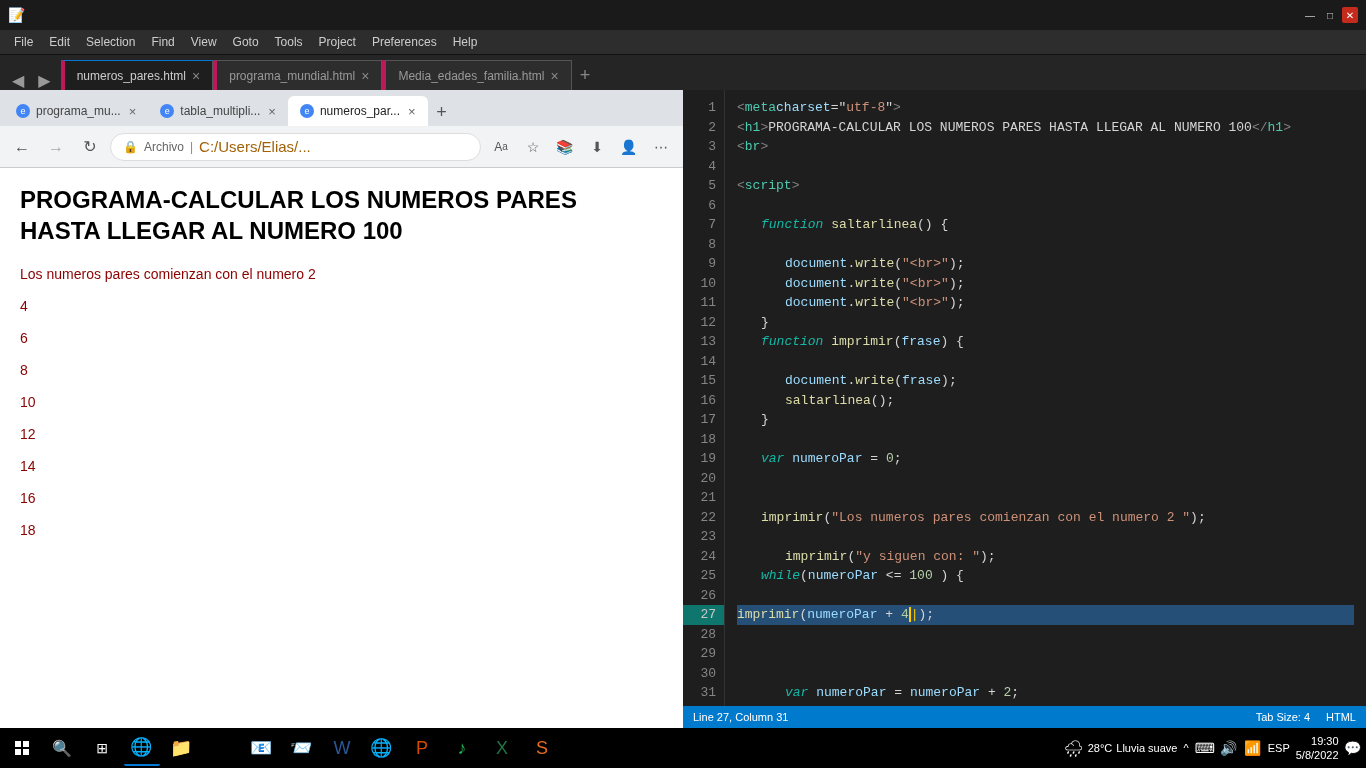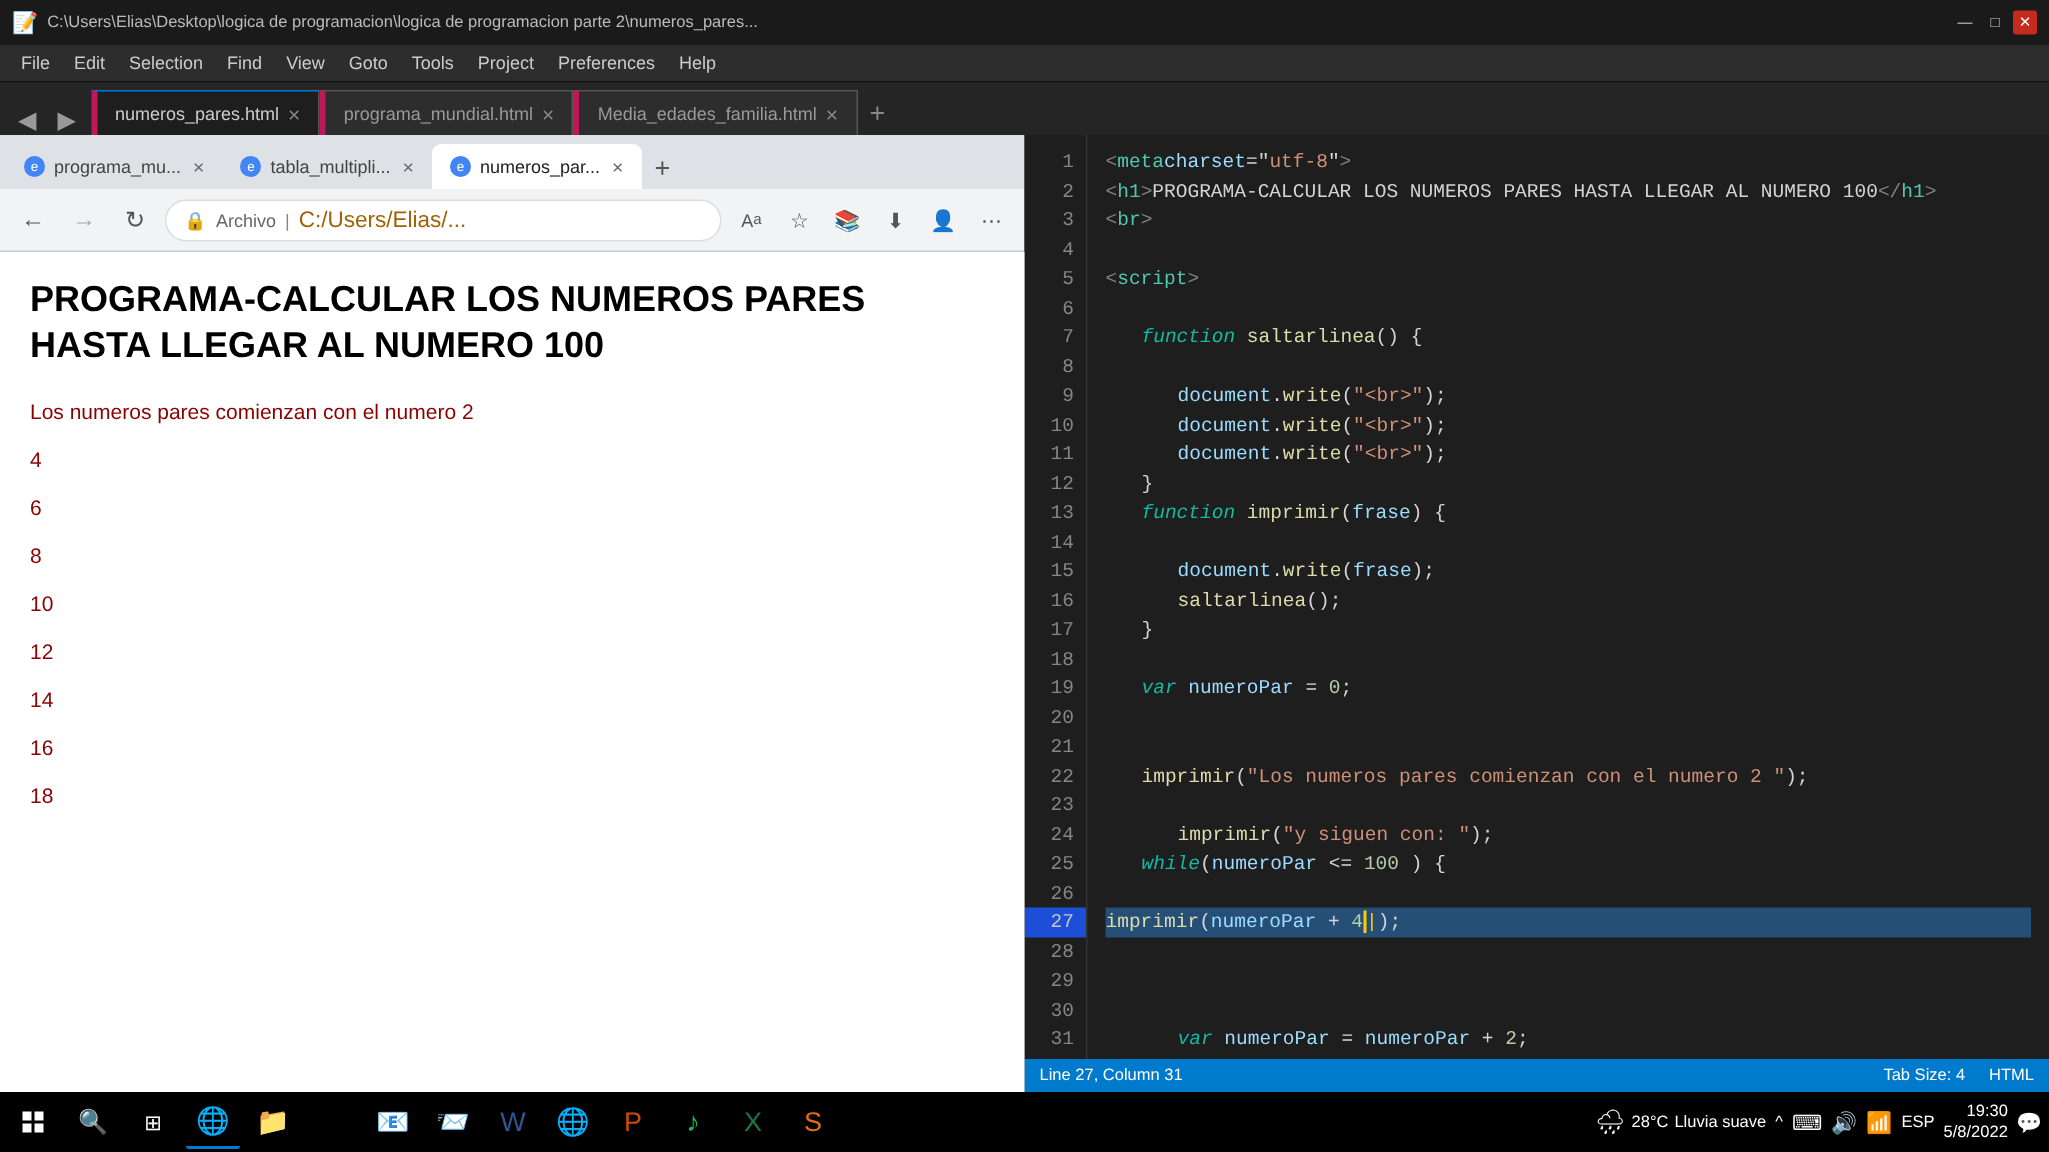--- a/index.html
+++ b/index.html
@@ -245,21 +245,21 @@
       border-right: 1px solid #333;
       user-select: none;
     }
     .line-num {
       padding-right: 8px;
       height: 19.5px;
       display: flex; align-items: center; justify-content: flex-end;
     }
     .line-num.active {
       color: #c6c6c6;
-      background: #1d4ed8;
+      background: #0f766e;
     }
     .code-content {
       flex: 1;
       padding: 8px 12px;
       font-family: 'Consolas', 'Courier New', monospace;
       font-size: 13px;
       line-height: 1.5;
       color: #d4d4d4;
       overflow: hidden;
     }
@@ -321,21 +321,20 @@
     
     .win-icon { display: grid; grid-template-columns: 1fr 1fr; gap: 2px; width: 14px; height: 14px; }
     .win-icon-cell { background: #fff; }
   </style>
 </head>
 <body>
 
 <div class="title-bar">
   <div class="title-bar-left">
     <span style="font-size:14px;">📝</span>
-    <span class="title-bar-title">C:\Users\Elias\Desktop\logica de programacion\logica de programacion parte 2\numeros_pares...</span>
   </div>
   <div class="title-bar-controls">
     <div class="title-bar-btn">—</div>
     <div class="title-bar-btn">□</div>
     <div class="title-bar-btn" style="background:#c42b1c; color:white; border-radius:2px;">✕</div>
   </div>
 </div>
 
 <div class="menu-bar">
   <div class="menu-item">File</div>

